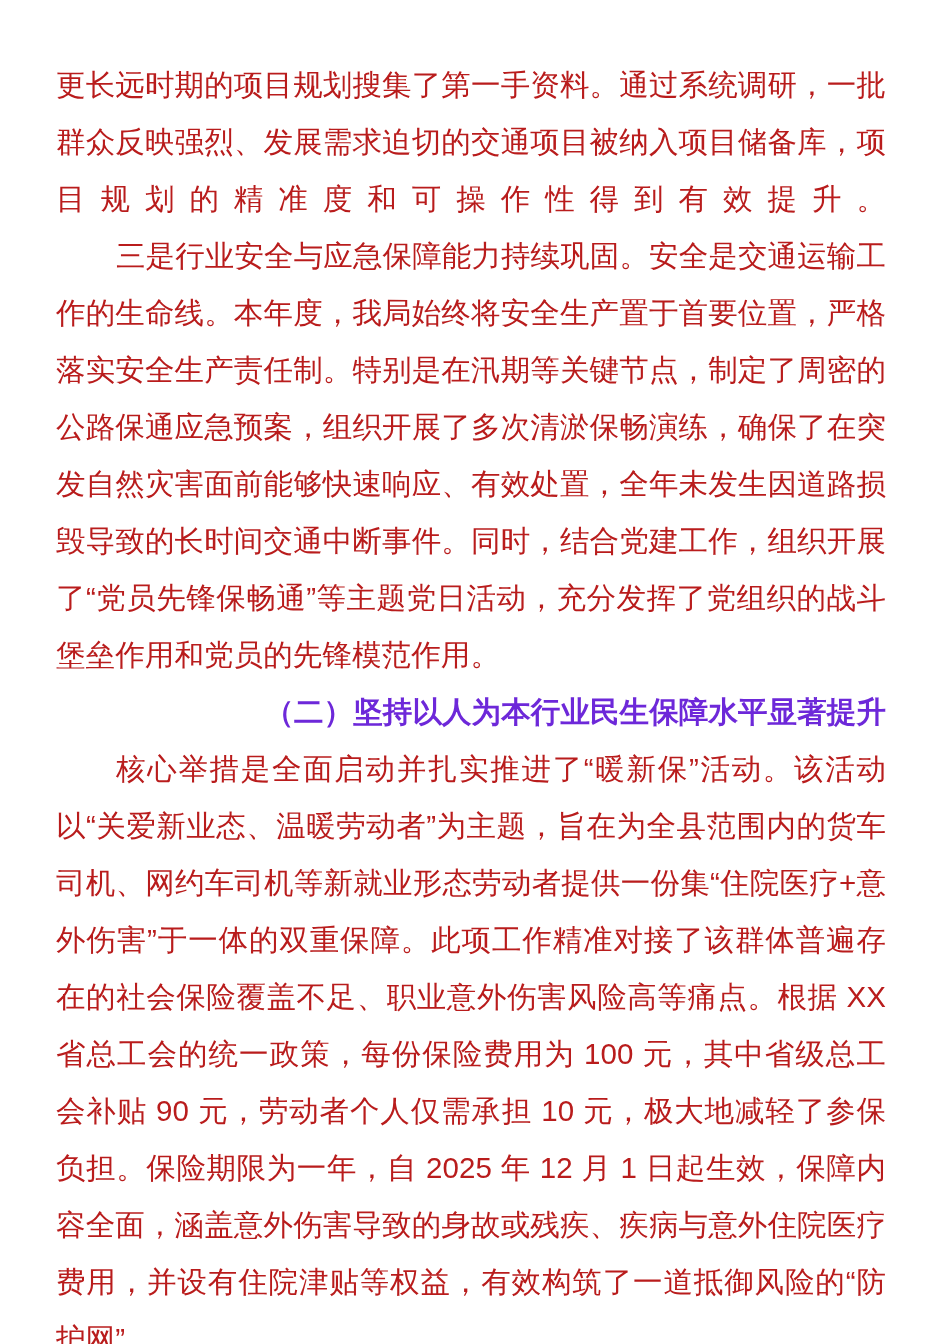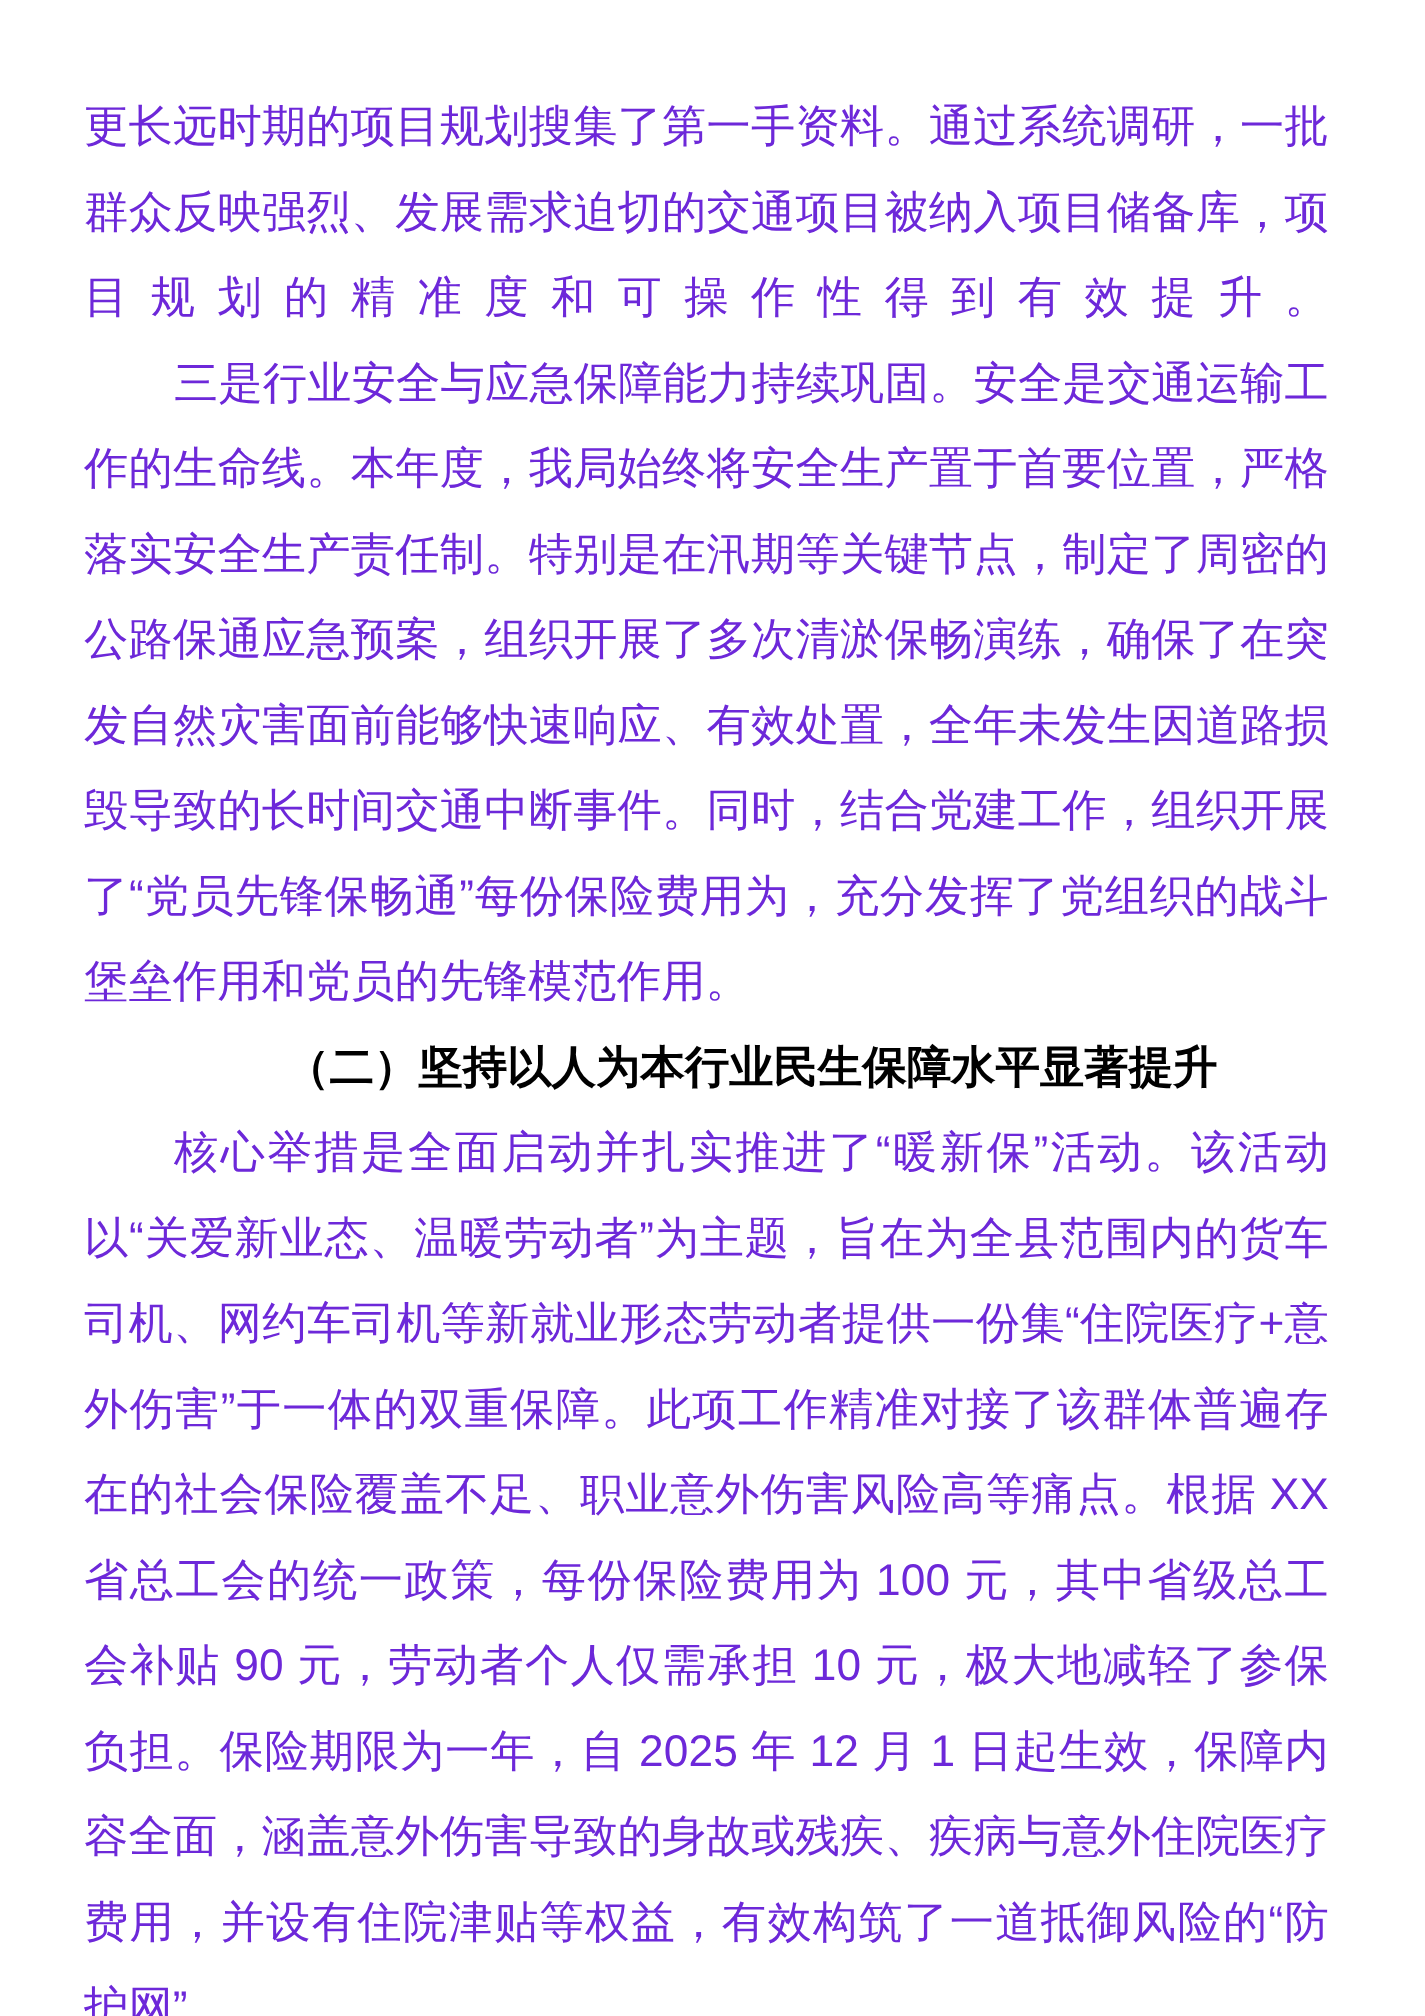--- a/index.html
+++ b/index.html
@@ -20,55 +20,55 @@
   }
   .page-body {
     position: absolute;
     left: 56px;
     top: 56px;
     width: 830px;
   }
   .para {
     font-size: 29.5px;
     line-height: 57px;
-    color: #6d28d9;
+    color: #b91c1c;
     text-align: justify;
     text-justify: inter-character;
     text-align-last: left;
     margin: 0;
     letter-spacing: 0.1px;
     word-break: break-all;
     font-weight: 400;
   }
   .para.indent {
     text-indent: 60px;
   }
   .heading {
     font-size: 29.5px;
     line-height: 57px;
-    color: #000000;
+    color: #6d28d9;
     margin: 0;
     text-indent: 60px;
     font-weight: 700;
-    text-align: center;
+    text-align: right;
     letter-spacing: 0.1px;
   }
   .para.continued {
     text-align-last: justify;
   }
 </style>
 </head>
 <body>
 
 <div class="page">
   <div class="page-body">
 
     <p class="para continued">更长远时期的项目规划搜集了第一手资料。通过系统调研，一批群众反映强烈、发展需求迫切的交通项目被纳入项目储备库，项目规划的精准度和可操作性得到有效提升。</p>
 
-    <p class="para indent">三是行业安全与应急保障能力持续巩固。安全是交通运输工作的生命线。本年度，我局始终将安全生产置于首要位置，严格落实安全生产责任制。特别是在汛期等关键节点，制定了周密的公路保通应急预案，组织开展了多次清淤保畅演练，确保了在突发自然灾害面前能够快速响应、有效处置，全年未发生因道路损毁导致的长时间交通中断事件。同时，结合党建工作，组织开展了“党员先锋保畅通”每份保险费用为，充分发挥了党组织的战斗堡垒作用和党员的先锋模范作用。</p>
+    <p class="para indent">三是行业安全与应急保障能力持续巩固。安全是交通运输工作的生命线。本年度，我局始终将安全生产置于首要位置，严格落实安全生产责任制。特别是在汛期等关键节点，制定了周密的公路保通应急预案，组织开展了多次清淤保畅演练，确保了在突发自然灾害面前能够快速响应、有效处置，全年未发生因道路损毁导致的长时间交通中断事件。同时，结合党建工作，组织开展了“党员先锋保畅通”等主题党日活动，充分发挥了党组织的战斗堡垒作用和党员的先锋模范作用。</p>
 
     <p class="heading">（二）坚持以人为本行业民生保障水平显著提升</p>
 
 
     <p class="para indent">核心举措是全面启动并扎实推进了“暖新保”活动。该活动以“关爱新业态、温暖劳动者”为主题，旨在为全县范围内的货车司机、网约车司机等新就业形态劳动者提供一份集“住院医疗+意外伤害”于一体的双重保障。此项工作精准对接了该群体普遍存在的社会保险覆盖不足、职业意外伤害风险高等痛点。根据 XX 省总工会的统一政策，每份保险费用为 100 元，其中省级总工会补贴 90 元，劳动者个人仅需承担 10 元，极大地减轻了参保负担。保险期限为一年，自 2025 年 12 月 1 日起生效，保障内容全面，涵盖意外伤害导致的身故或残疾、疾病与意外住院医疗费用，并设有住院津贴等权益，有效构筑了一道抵御风险的“防护网”。</p>
 
   </div>
 </div>
 
 </body></html>

